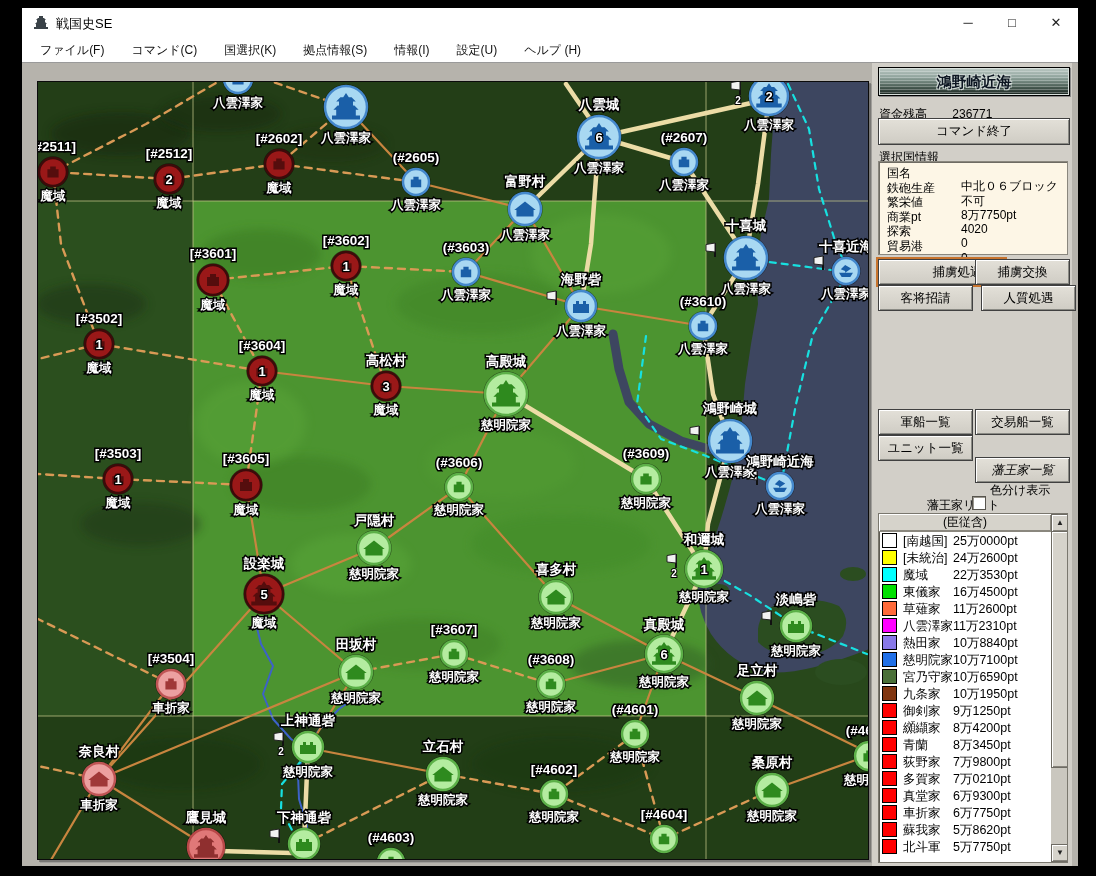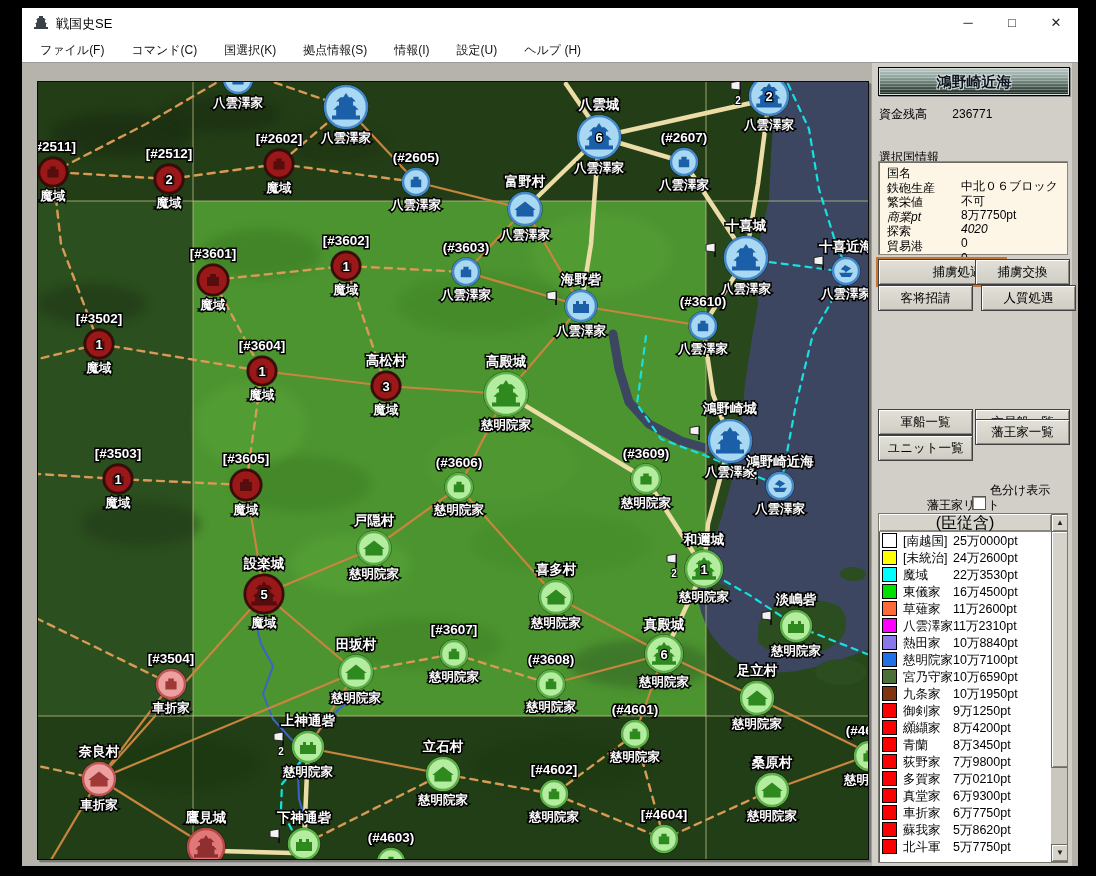--- a/index.html
+++ b/index.html
@@ -44,21 +44,21 @@
   .hl{outline:2px solid #c8742e;outline-offset:0px;padding-left:32px;}
   .btn-wide{left:6px;top:400px;width:190px;height:26px;}
   .clanlist-label{position:absolute;left:7px;top:434px;margin-left:48px;}
   .checkbox{position:absolute;left:100px;top:433px;width:12px;height:12px;background:#fff;
             border:1px solid #58554e;box-shadow:inset 1px 1px 0 #9a978e;}
   .checkbox-label{position:absolute;left:118px;top:419px;}
   .listbox{position:absolute;left:6px;top:450px;width:188px;height:348px;background:#fff;
            border:1px solid #7a776e;box-shadow:inset 1px 1px 0 #5e5b53;overflow:hidden;}
   .list-header{position:absolute;left:0;top:0;width:172px;height:17px;background:#d6d3cb;
                border-bottom:1px solid #8a877e;box-shadow:inset 1px 1px 0 #fff,inset -1px -1px 0 #8a877e;
-               text-align:center;font-size:16px;line-height:17px;}
+               text-align:center;font-size:12px;line-height:17px;}
   .list-rows{position:absolute;left:0;top:18px;width:172px;}
   .clan-row{position:relative;height:17px;font-size:12.5px;white-space:nowrap;}
   .clan-swatch{position:absolute;left:3px;top:1px;width:13px;height:13px;border:1px solid #000;}
   .clan-name{position:absolute;left:24px;top:1px;}
   .clan-value{position:absolute;left:74px;top:1px;}
   .scrollbar{position:absolute;right:0;top:0;width:16px;height:100%;background:#cac7bf;}
   .sb-btn{position:absolute;left:0;width:16px;height:16px;background:#d6d3cb;border:1px solid #6e6b63;
           box-shadow:inset 1px 1px 0 #fff,inset -1px -1px 0 #86837b;font-size:8px;text-align:center;line-height:15px;color:#222;}
   .sb-up{top:0}.sb-down{bottom:0}
   .sb-thumb{position:absolute;left:0;top:17px;width:16px;height:235px;background:#d6d3cb;
@@ -593,26 +593,27 @@
             <text x="868" y="780" text-anchor="middle" font-size="12.5" font-weight="bold" fill="#fff" stroke="#000" stroke-width="3" paint-order="stroke" font-family="&quot;Liberation Sans&quot;, sans-serif">慈明院家</text>
           </g>
         </svg>
     </div>
     <div class="panel">
       <div class="phase-header">鴻野崎近海</div>
       <div class="funds-row">
         <span class="funds-label">資金残高</span>
         <span class="funds-value">236771</span>
       </div>
+      <div class="btn btn-end">コマンド終了</div>
       <div class="sel-label">選択国情報</div>
       <div class="info-box" id="infobox">
           <div class="info-row" style="top: 3px;"><span>国名</span><span class="v">中北０６ブロック</span></div>
           <div class="info-row" style="top: 17.6px;"><span>鉄砲生産</span><span class="v">不可</span></div>
           <div class="info-row" style="top: 32.2px;"><span>繁栄値</span><span class="v">8万7750pt</span></div>
-          <div class="info-row" style="top: 46.8px; font-style: italic;"><span>商業pt</span><span class="v">4020</span></div>
+          <div class="info-row" style="top: 46.8px;"><span>商業pt</span><span class="v">4020</span></div>
           <div class="info-row" style="top: 61.4px;"><span>探索</span><span class="v">0</span></div>
           <div class="info-row" style="top: 76px;"><span>貿易港</span><span class="v">0</span></div>
         </div>
       <div id="action-btns"></div>
       <div id="list-btns"></div>
       <div class="clanlist-label">藩王家リスト</div>
       <div class="checkbox"></div>
       <div class="checkbox-label">色分け表示</div>
       <div class="listbox">
         <div class="list-header">(臣従含)</div>
@@ -719,16 +720,16 @@
           <div class="sb-btn sb-down">▼</div>
         </div>
       </div>
     <div class="btn hl prisoner-btn" style="left: 6px; top: 196px;">捕虜処遇</div>
         <div class="btn prisoner-btn" style="left: 103px; top: 196px;">捕虜交換</div>
         <div class="btn prisoner-btn" style="left: 6px; top: 222px;">客将招請</div>
         <div class="btn prisoner-btn" style="left: 103px; top: 222px; margin-left: 6px;">人質処遇</div>
         <div class="btn prisoner-btn" style="left: 6px; top: 346px;">軍船一覧</div>
         <div class="btn prisoner-btn" style="left: 103px; top: 346px;">交易船一覧</div>
         <div class="btn prisoner-btn" style="left: 6px; top: 372px;">ユニット一覧</div>
-        <div class="btn prisoner-btn" style="left: 103px; top: 356px;">藩王家一覧</div>
+        <div class="btn prisoner-btn" style="left: 103px; top: 394px; font-style: italic;">藩王家一覧</div>
       </div>
   </div>
 </div>
 
 </body></html>

